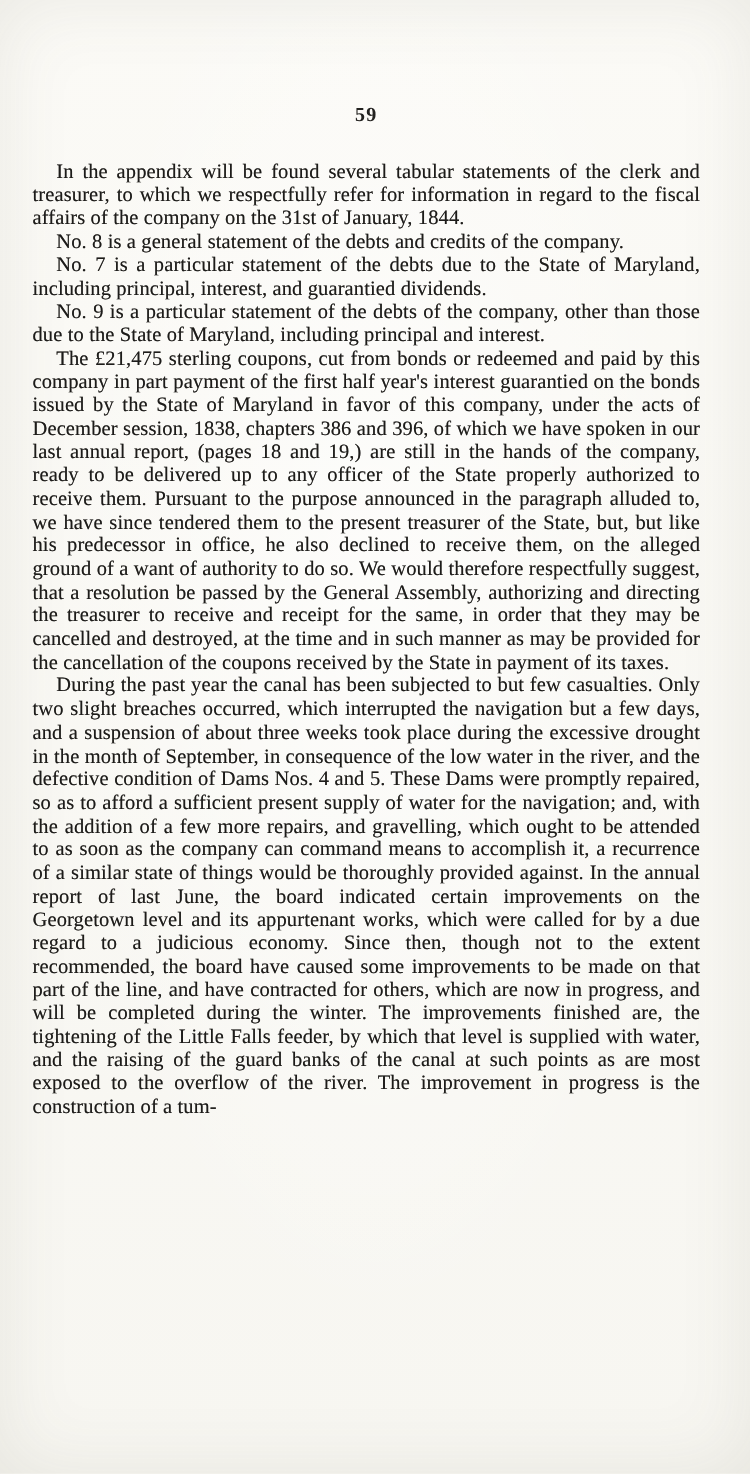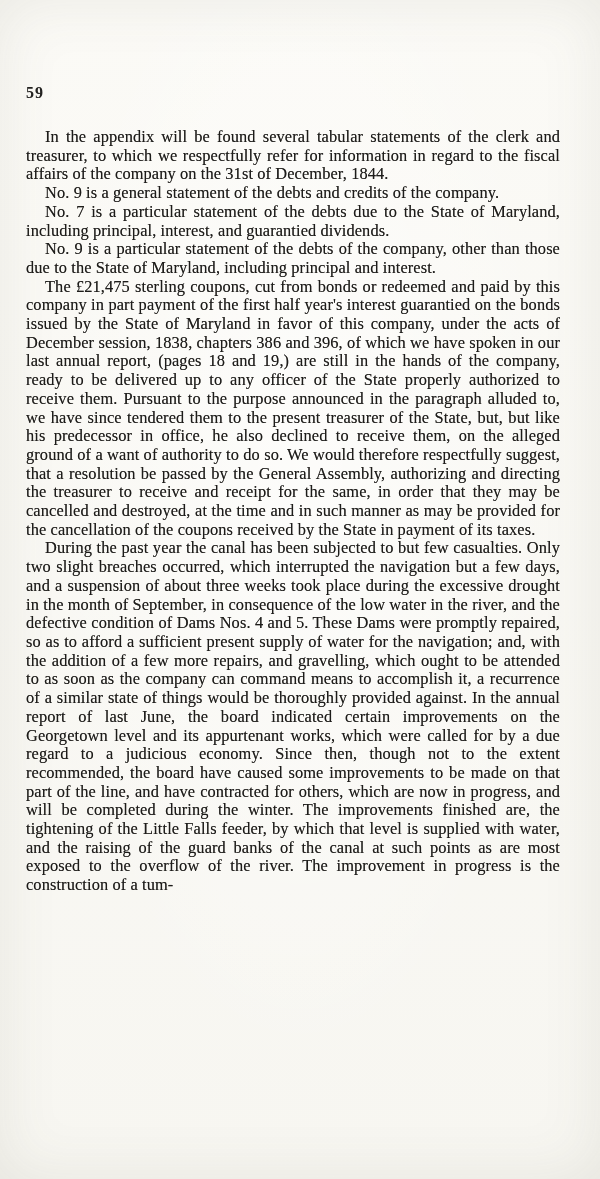--- a/index.html
+++ b/index.html
@@ -16,20 +16,21 @@
     background-image:
       radial-gradient(ellipse at 50% 40%, rgba(255,255,255,0.6) 0%, rgba(255,255,255,0) 60%),
       linear-gradient(#fbfaf6, #f7f6f1);
     box-shadow: inset 0 0 60px rgba(90, 85, 70, 0.10);
     color: #1d1c1a;
     font-family: "Liberation Serif", "DejaVu Serif", serif;
     overflow: hidden;
     padding: 84px 40px 0 26px;
   }
   .page-number {
+    text-align: center;
     font-size: 16px;
     font-weight: bold;
     letter-spacing: 1px;
     margin: 0 0 26px 0;
     color: #232220;
   }
   .text-block {
     font-size: 16.4px;
     line-height: 18.7px;
     text-align: justify;
@@ -45,23 +46,23 @@
     text-indent: 19px;
   }
 </style>
 </head>
 <body>
 
 <div class="page">
   <div class="page-number">59</div>
   <div class="text-block">
 
-      <p>In the appendix will be found several tabular statements of the clerk and treasurer, to which we respectfully refer for information in regard to the fiscal affairs of the company on the 31st of December, 1844.</p>
+      <p>In the appendix will be found several tabular statements of the clerk and treasurer, to which we respectfully refer for information in regard to the fiscal affairs of the company on the 31st of January, 1844.</p>
 
-      <p>No. 9 is a general statement of the debts and credits of the company.</p>
+      <p>No. 8 is a general statement of the debts and credits of the company.</p>
 
       <p>No. 7 is a particular statement of the debts due to the State of Maryland, including principal, interest, and guarantied dividends.</p>
 
       <p>No. 9 is a particular statement of the debts of the company, other than those due to the State of Maryland, including principal and interest.</p>
 
       <p>The £21,475 sterling coupons, cut from bonds or redeemed and paid by this company in part payment of the first half year's interest guarantied on the bonds issued by the State of Maryland in favor of this company, under the acts of December session, 1838, chapters 386 and 396, of which we have spoken in our last annual report, (pages 18 and 19,) are still in the hands of the company, ready to be delivered up to any officer of the State properly authorized to receive them.  Pursuant to the purpose announced in the paragraph alluded to, we have since tendered them to the present treasurer of the State, but, but like his predecessor in office, he also declined to receive them, on the alleged ground of a want of authority to do so.  We would therefore respectfully suggest, that a resolution be passed by the General Assembly, authorizing and directing the treasurer to receive and receipt for the same, in order that they may be cancelled and destroyed, at the time and in such manner as may be provided for the cancellation of the coupons received by the State in payment of its taxes.</p>
 
       <p>During the past year the canal has been subjected to but few casualties.  Only two slight breaches occurred, which interrupted the navigation but a few days, and a suspension of about three weeks took place during the excessive drought in the month of September, in consequence of the low water in the river, and the defective condition of Dams Nos. 4 and 5.  These Dams were promptly repaired, so as to afford a sufficient present supply of water for the navigation; and, with the addition of a few more repairs, and gravelling, which ought to be attended to as soon as the company can command means to accomplish it, a recurrence of a similar state of things would be thoroughly provided against.  In the annual report of last June, the board indicated certain improvements on the Georgetown level and its appurtenant works, which were called for by a due regard to a judicious economy.  Since then, though not to the extent recommended, the board have caused some improvements to be made on that part of the line, and have contracted for others, which are now in progress, and will be completed during the winter.  The improvements finished are, the tightening of the Little Falls feeder, by which that level is supplied with water, and the raising of the guard banks of the canal at such points as are most exposed to the overflow of the river.  The improvement in progress is the construction of a tum-</p>
     </div>
 </div>

